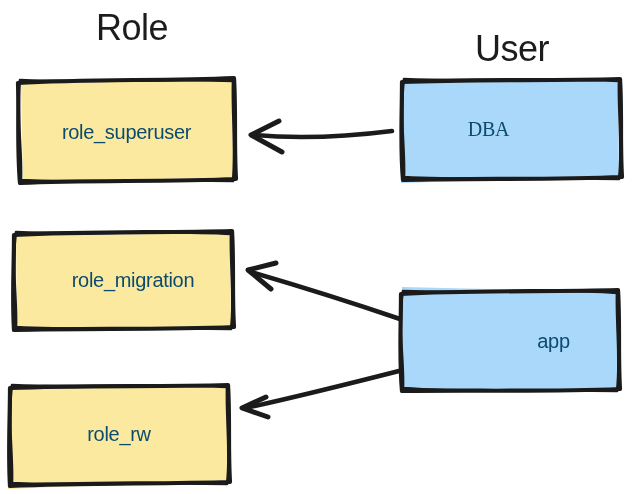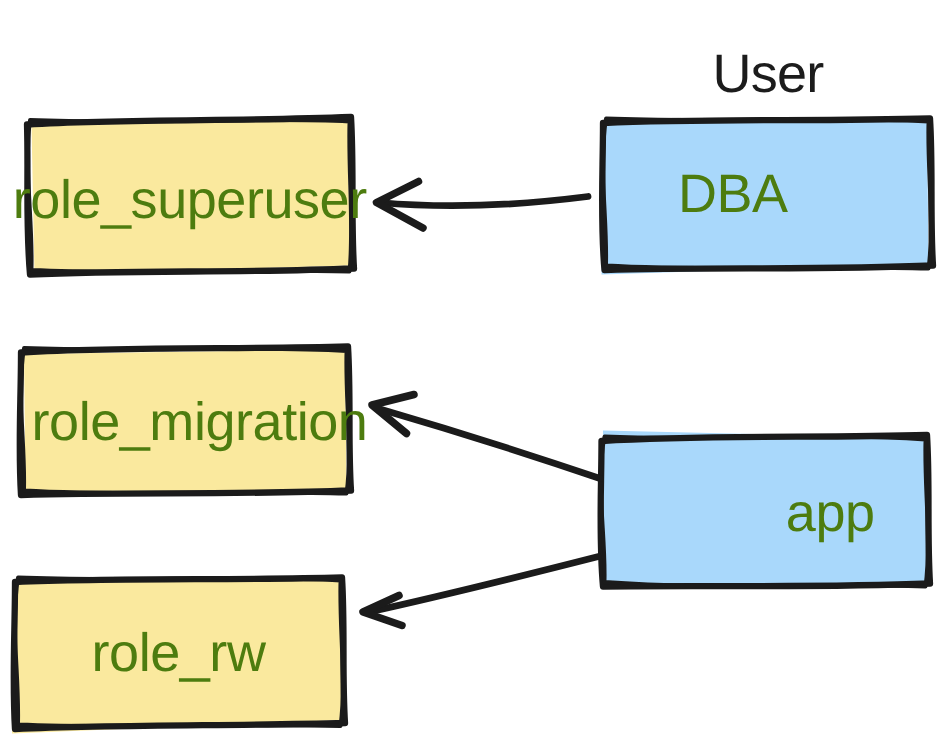--- a/index.html
+++ b/index.html
@@ -23,37 +23,38 @@
     letter-spacing:-0.5px;
   }
   .heading-role{left:32px;}
   .heading-user{left:412px;margin-top:21px;}
   .diagram-svg{position:absolute;left:0;top:0;}
   .node-label{
     position:absolute;
     display:flex;
     align-items:center;
     justify-content:center;
-    font-size:36px;
+    font-size:20px;
     font-weight:400;
-    color:#4d7c0f;
+    color:#0c4a6e;
     letter-spacing:-0.3px;
     pointer-events:none;
   }
   .lbl-role-superuser{left:17px;top:82px;width:219px;height:101px;}
   .lbl-role-migration{left:12px;top:232px;width:242px;height:97px;}
   .lbl-role-rw{left:8px;top:385px;width:222px;height:99px;}
-  .lbl-dba{left:400px;top:79px;width:177px;height:100px;}
+  .lbl-dba{left:400px;top:79px;width:177px;height:100px;font-family:Liberation Serif, serif;}
   .lbl-app{left:399px;top:291px;width:221px;height:101px;margin-left:44px;}
 </style>
 </head>
 <body>
 
 <div class="stage">
 
+  <div class="col-heading heading-role">Role</div>
   <div class="col-heading heading-user">User</div>
 
   <svg class="diagram-svg" width="632" height="494" viewBox="0 0 632 494">
 
     <g>
       <path d="M21,84 L232,79 L233,177 L23,183 Z" fill="#fae99e"></path>
       <path fill="none" stroke-width="4.2" stroke-linejoin="round" stroke-linecap="round" d="M18,83 C85,79 160,81 234,78 C236,112 234,147 236,179 C162,182 88,180 20,183 C17,149 19,115 18,83 Z" stroke="#1b1b1b"></path>
       <path fill="none" stroke-width="2.6" stroke-linejoin="round" stroke-linecap="round" d="M20,80 C95,83 170,78 233,81 C232,114 236,150 233,181 C158,179 85,183 21,180 C22,147 16,113 20,80 Z" stroke="#1b1b1b"></path>
     </g>
 

